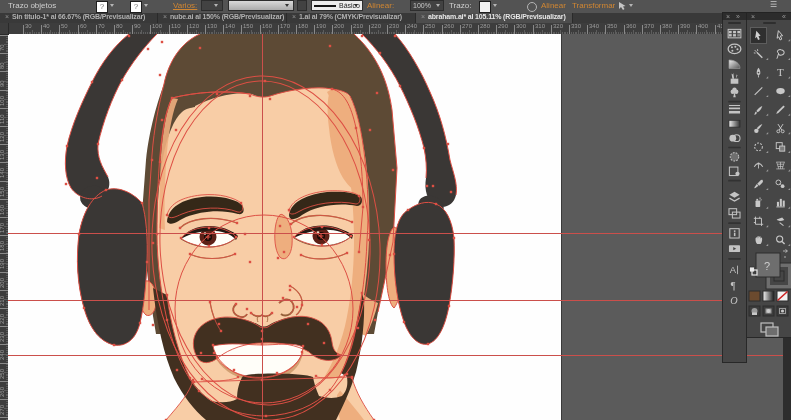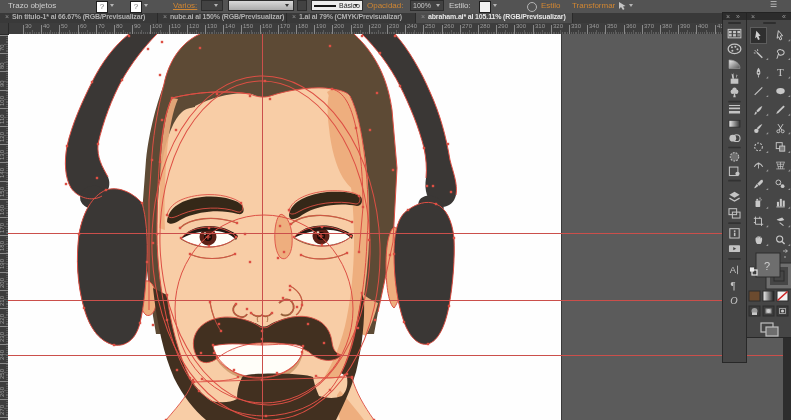--- a/index.html
+++ b/index.html
@@ -40,29 +40,29 @@
 <div class="olab" style="left:173px;text-decoration:underline;">Varios:</div>
 <div class="dd" style="left:201px;width:20px;"></div>
     <div class="dda" style="left:214px;"></div>
 <div class="dd" style="left:228px;width:64px;background:linear-gradient(#d9d9d9,#ababab);"></div>
 <div class="dda" style="left:285px;border-top-color:#333;"></div>
 <div class="dd" style="left:297px;width:8px;"></div>
 <div class="dd" style="left:311px;width:50px;background:#ececec;"></div>
 <div class="abs" style="left:314px;top:5px;width:22px;height:2px;background:#141414;"></div>
 <div class="abs" style="left:339px;top:2px;font-size:7px;color:#222;">Básico</div>
 <div class="dda" style="left:354px;border-top-color:#333;"></div>
-<div class="olab" style="left:367px;">Opacidad:</div>
+<div class="olab" style="left:367px;">Alinear:</div>
 <div class="dd" style="left:410px;width:32px;"></div>
 <div class="abs" style="left:413px;top:2px;font-size:7px;color:#c8c8c8;">100%</div>
 <div class="dda" style="left:436px;"></div>
-<div class="clab" style="left:449px;">Estilo:</div>
+<div class="clab" style="left:449px;">Trazo:</div>
 <div class="abs" style="left:479px;top:1px;width:10px;height:10px;background:#f2f2f2;border:1px solid #1e1e1e;"></div>
 <div class="dda" style="left:493px;"></div>
 <div class="abs" style="left:527px;top:2px;width:8px;height:8px;border:1px solid #b5b5b5;border-radius:50%;"></div>
-<div class="olab" style="left:541px;">Estilo</div>
+<div class="olab" style="left:541px;">Alinear</div>
 <div class="olab" style="left:572px;">Transformar</div>
 <svg class="abs" style="left:616px;top:1px;" width="12" height="11">
       <path d="M3,1 L3,8 L5,6 L7,9 L8.5,8 L7,5.5 L9.5,5 Z" fill="#c6c6c6"></path>
     </svg>
 <div class="dda" style="left:629px;"></div>
 <div class="abs" style="left:770px;top:0px;font-size:8px;color:#c9c9c9;">☰</div>
 </div>
 <div id="tbar" class="abs">
 <div class="tab" style="left:0px;width:157px;"><span class="tabx">×</span><b>Sin titulo-1* al 66.67% (RGB/Previsualizar)</b></div>
 <div class="tab" style="left:158px;width:128px;"><span class="tabx">×</span><b>nube.ai al 150% (RGB/Previsualizar)</b></div>

